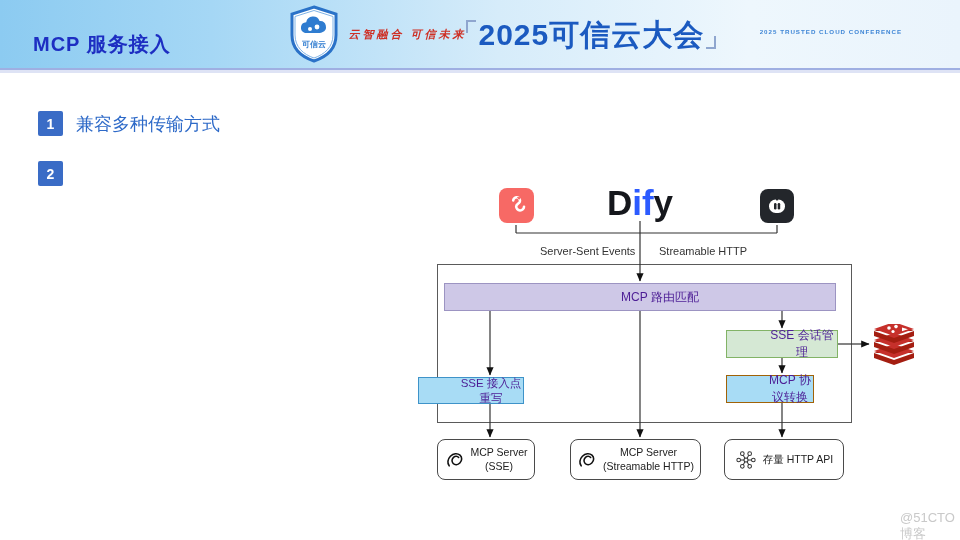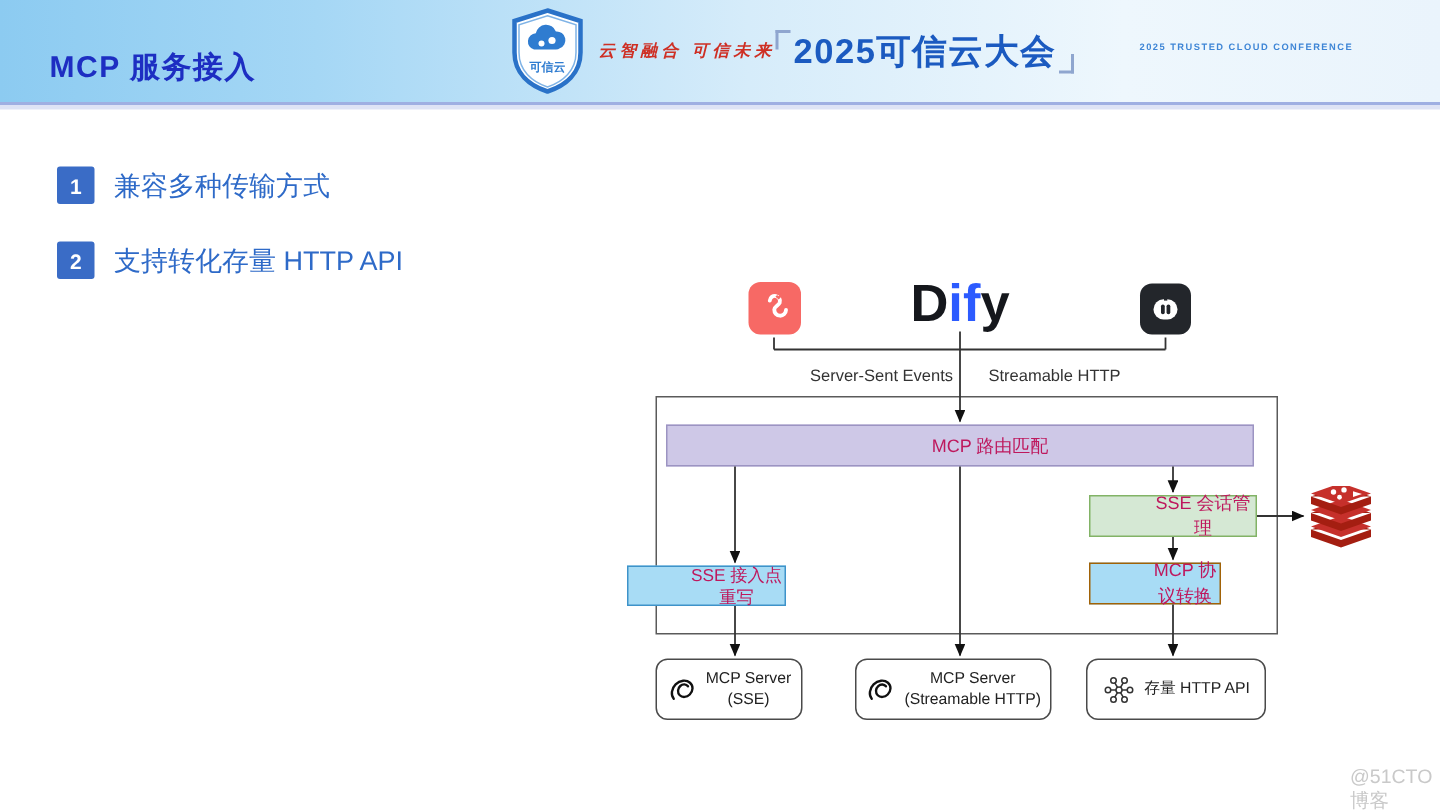--- a/index.html
+++ b/index.html
@@ -9,21 +9,21 @@
   
   .header { position:absolute; left:0; top:0; width:960px; height:70px;
     background:linear-gradient(90deg,#8ccbf1 0%,#a5d7f5 22%,#d6ecfa 52%,#eef7fd 78%,#eaf4fc 100%);
     border-bottom:2px solid #9fafe2; box-shadow:0 3px 0 rgba(160,176,226,.35); }
   .header-title { position:absolute; left:33px; top:31px; font-size:20px; font-weight:bold; color:#1d2ec2; letter-spacing:1px; }
 
   .logo { position:absolute; right:14px; top:5px; display:flex; align-items:center; gap:8px; }
   .logo-shield { width:52px; height:58px; }
   .logo-text { display:flex; flex-direction:row; align-items:center; }
   .logo-slogan { color:#ce2f24; font-weight:bold; font-style:italic; font-size:11px; letter-spacing:3px; line-height:13px; }
-  .logo-conf { position:relative; font-size:23px; font-weight:bold; color:#1b5ac0; letter-spacing:1px; line-height:27px; padding:1px 12px; }
+  .logo-conf { position:relative; font-size:30px; font-weight:bold; color:#1b5ac0; letter-spacing:1px; line-height:27px; padding:1px 12px; }
   .logo-conf::before { content:""; position:absolute; left:0; top:0; width:8px; height:11px; border-left:2px solid #8fa6cf; border-top:2px solid #8fa6cf; }
   .logo-conf::after { content:""; position:absolute; right:0; bottom:0; width:8px; height:11px; border-right:2px solid #8fa6cf; border-bottom:2px solid #8fa6cf; }
   .logo-en { font-size:10px; font-weight:bold; color:#3f86d6; letter-spacing:1.6px; white-space:nowrap; transform:scale(0.62); transform-origin:center top; line-height:10px; }
 
   
   .bullet { position:absolute; left:38px; display:flex; align-items:center; }
   .bullet-1 { top:111px; } .bullet-2 { top:161px; }
   .bullet-num { width:25px; height:25px; background:#3a6cc6; border-radius:2px; color:#fff;
     font-size:14px; font-weight:bold; display:flex; align-items:center; justify-content:center; }
   .bullet-text { margin-left:13px; font-size:18px; color:#2e6ac8; }
@@ -35,21 +35,21 @@
   .icon-dark { left:760px; top:189px; width:34px; height:34px; background:#23262b; }
   .dify { left:600px; top:183px; width:80px; text-align:center; font-size:35px; font-weight:bold; letter-spacing:0; color:#15171c; }
   .dify .if { color:#2c5bff; }
 
   .edge-label { font-size:11px; color:#333; white-space:nowrap; }
   .edge-sse  { left:540px; top:245px; }
   .edge-http { left:659px; top:245px; }
 
   .outer-box { left:437px; top:264px; width:415px; height:159px; border:1.5px solid #5a5a5a; background:transparent; }
 
-  .node { display:flex; align-items:center; justify-content:center; font-size:12px; color:#be185d; text-align:center;padding-left:40px; }
+  .node { display:flex; align-items:center; justify-content:center; font-size:12px; color:#4c1d95; text-align:center;padding-left:40px; }
   .router   { left:444px; top:283px; width:392px; height:28px; background:#cec8e7; border:1px solid #9c94c2; }
   .session  { left:726px; top:330px; width:112px; height:28px; background:#d5e8d4; border:1px solid #82b366; }
   .convert  { left:726px; top:375px; width:88px; height:28px; background:#a8dcf5; border:1px solid #a16207; }
   .rewrite  { left:418px; top:377px; width:106px;  height:27px; background:#a8dcf5; border:1px solid #3e93c9; font-size:11.5px; }
 
   .server-box { border:1.3px solid #4a4a4a; border-radius:8px; background:#fff; display:flex; align-items:center; justify-content:center; gap:6px; padding:0 6px; }
   .server-1 { left:437px; top:439px; width:98px;  height:41px; }
   .server-2 { left:570px; top:439px; width:131px; height:41px; }
   .server-3 { left:724px; top:439px; width:120px; height:41px; }
   .server-label { font-size:10.5px; line-height:1.25; color:#222; text-align:center; white-space:nowrap; }
@@ -82,21 +82,20 @@
     </div>
   </div>
 </div>
 
 <div class="bullet bullet-1">
   <div class="bullet-num">1</div>
   <div class="bullet-text">兼容多种传输方式</div>
 </div>
 <div class="bullet bullet-2">
   <div class="bullet-num">2</div>
-  <div class="bullet-text">支持转化存量 HTTP API</div>
 </div>
 
 <div class="abs app-icon icon-red">
   <svg width="24" height="24" viewBox="0 0 24 24">
     <path d="M8.2 6.4 a3.4 3.4 0 1 1 6.6 1.4 c-.9 2-3.6 2.4-3.6 4.6 a3.9 3.9 0 1 0 7.8 .3" fill="none" stroke="#fff" stroke-width="2.6" stroke-linecap="round"></path>
     <path d="M12.5 3.2 l1.6 1.4 2.4-2.6" fill="none" stroke="#f76965" stroke-width="1.6"></path>
   </svg>
 </div>
 <div class="abs dify">
   <span>D</span><span class="if">if</span><span>y</span>

